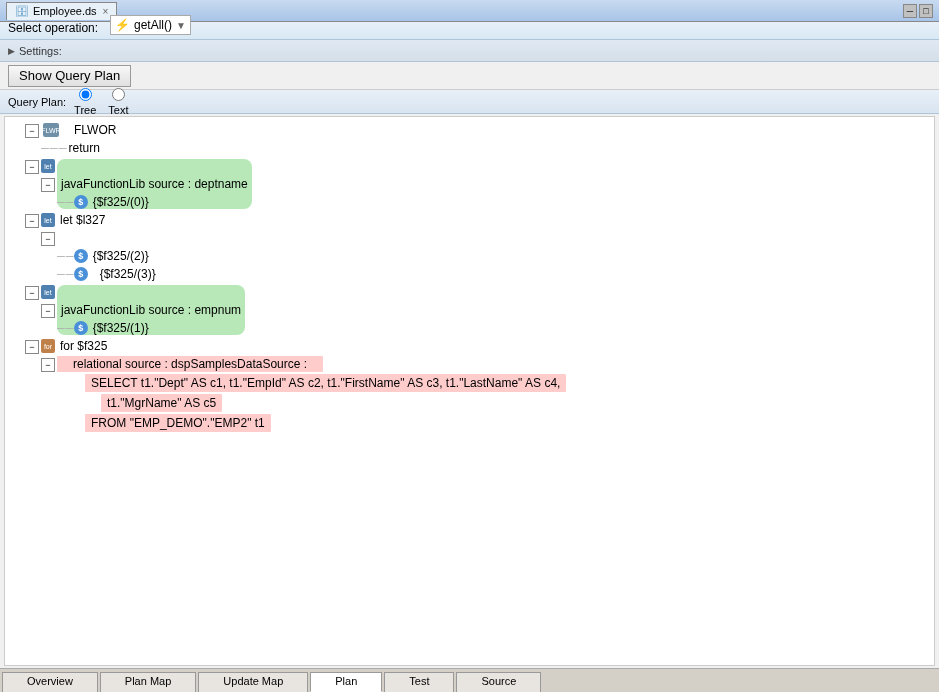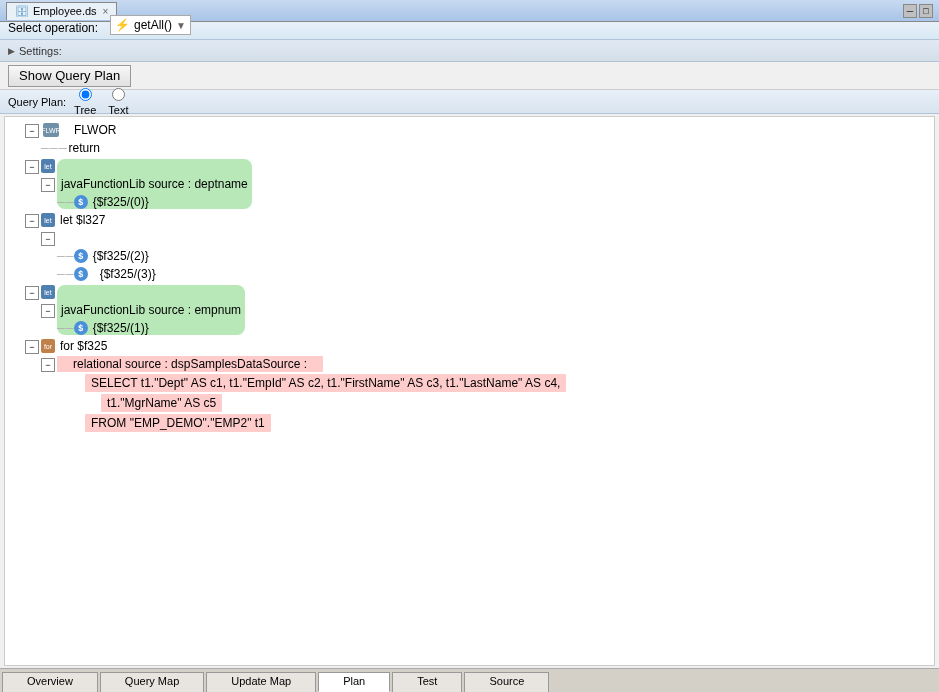--- a/index.html
+++ b/index.html
@@ -440,21 +440,21 @@
       <span class="node-label pink-bg" style="display:block; padding: 2px 6px;">FROM "EMP_DEMO"."EMP2" t1</span>
     </div>
 
   </div>
 
   <div class="bottom-tabs">
     <div class="bottom-tab">
       <span>Overview</span>
     </div>
     <div class="bottom-tab">
-      <span>Query Map</span>
+      <span>Plan Map</span>
     </div>
     <div class="bottom-tab">
       <span>Update Map</span>
     </div>
     <div class="bottom-tab active">
       <span>Plan</span>
     </div>
     <div class="bottom-tab">
       <span>Test</span>
     </div>

